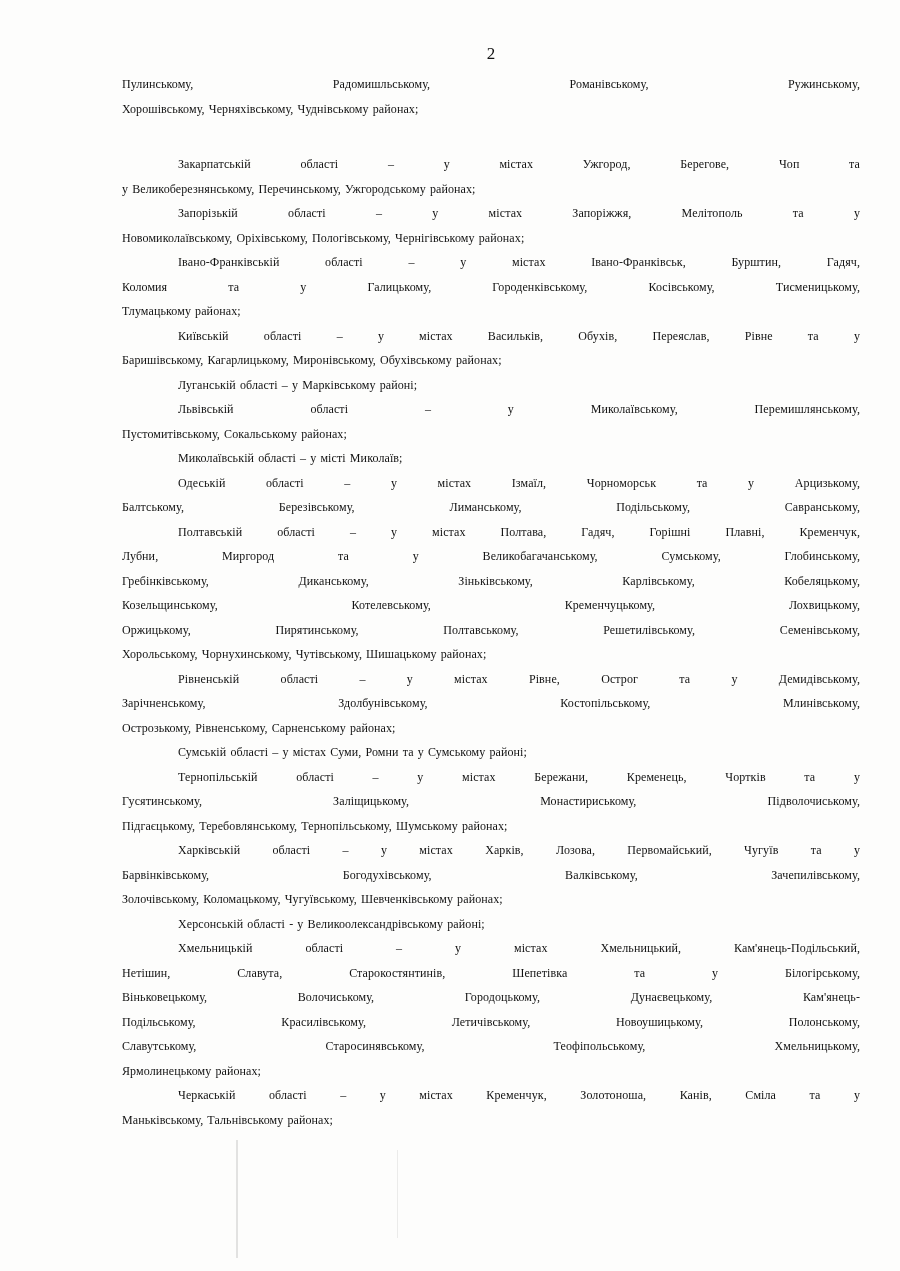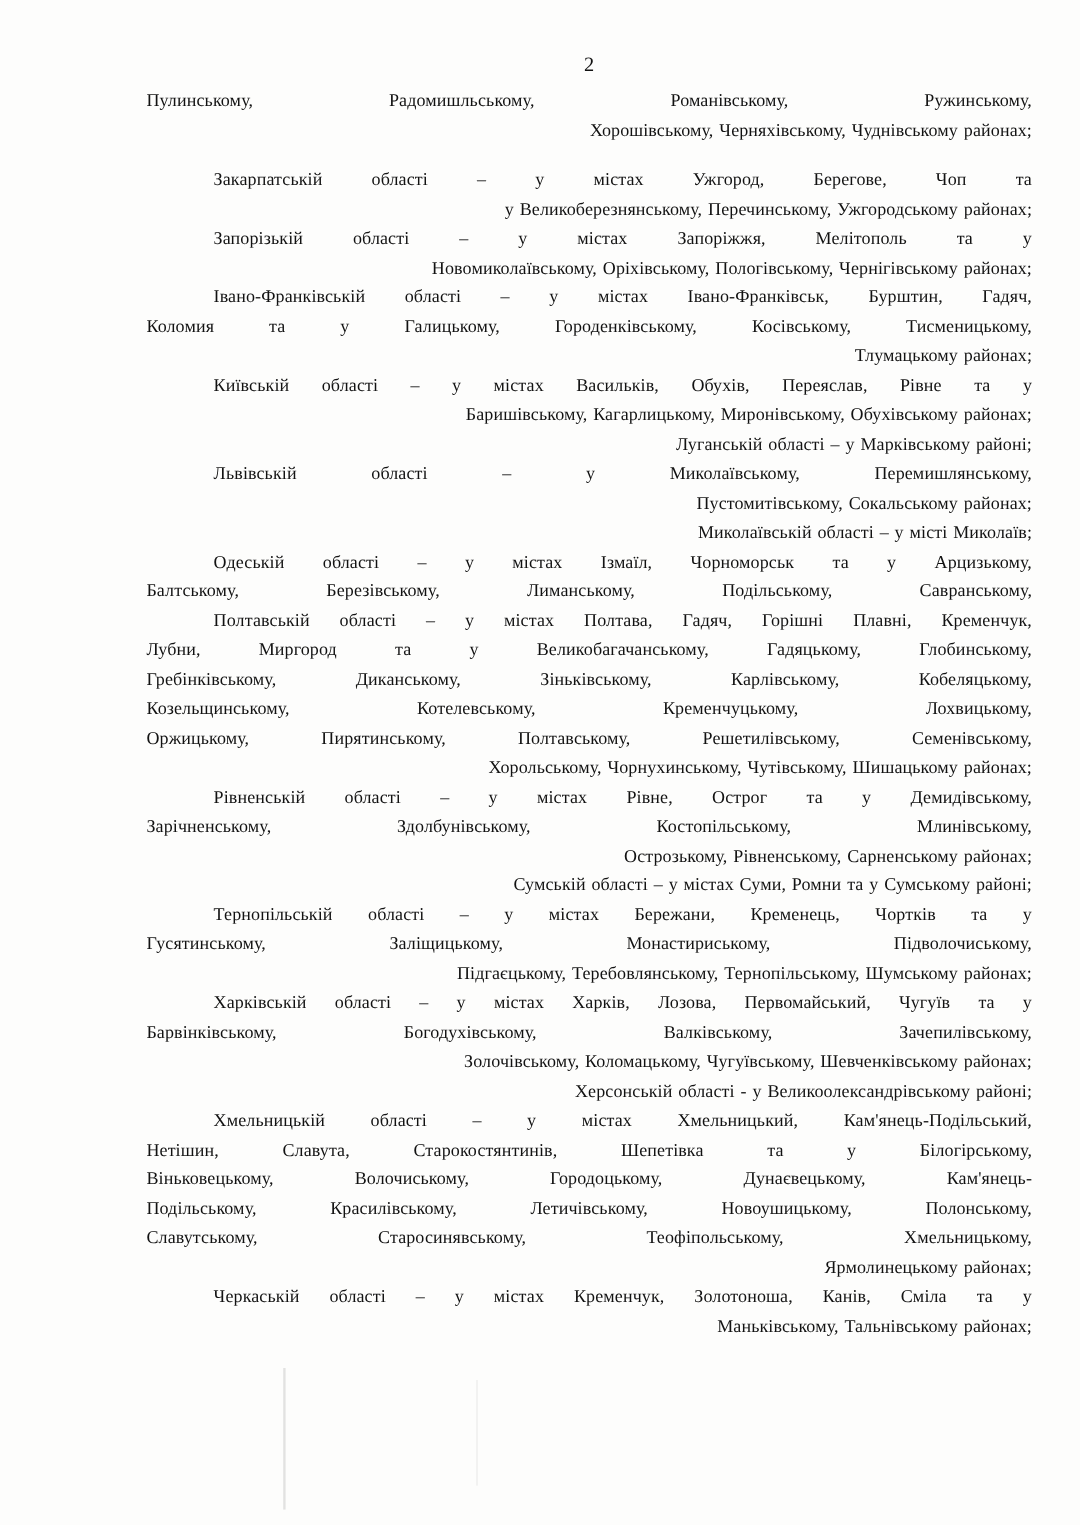--- a/index.html
+++ b/index.html
@@ -22,32 +22,32 @@
     box-sizing: border-box;
   }
   .page-number {
     text-align: center;
     font-size: 17px;
     line-height: 20px;
     margin-bottom: 8px;
     font-weight: 400;
   }
   .para { margin: 0; }
-  .para.gap { margin-top: 17px; }
+  .para.gap { margin-top: 31px; }
   .line {
-    font-size: 15px;
+    font-size: 12px;
     line-height: 24.5px;
     letter-spacing: 0.1px;
     word-spacing: 1px;
   }
   .line.just {
     text-align: justify;
     text-align-last: justify;
   }
-  .line.last { text-align: right; }
+  .line.last { text-align: left; }
   .line.ind { text-indent: 56px; }
   
   .artifact-line-1 {
     position: absolute;
     left: 236px; top: 1140px;
     width: 2px; height: 118px;
     background: rgba(90, 90, 90, 0.16);
   }
   .artifact-line-2 {
     position: absolute;
@@ -93,21 +93,21 @@
         </div>
         <div class="para">
           <div class="line last ind">Миколаївській області – у місті Миколаїв;</div>
         </div>
         <div class="para">
           <div class="line just ind">Одеській області – у містах Ізмаїл, Чорноморськ та у Арцизькому,</div>
           <div class="line just">Балтському, Березівському, Лиманському, Подільському, Савранському,</div>
         </div>
         <div class="para">
           <div class="line just ind">Полтавській області – у містах Полтава, Гадяч, Горішні Плавні, Кременчук,</div>
-          <div class="line just">Лубни, Миргород та у Великобагачанському, Гадяцькому, Глобинському,</div>
+          <div class="line just">Лубни, Миргород та у Великобагачанському, Сумському, Глобинському,</div>
           <div class="line just">Гребінківському, Диканському, Зіньківському, Карлівському, Кобеляцькому,</div>
           <div class="line just">Козельщинському, Котелевському, Кременчуцькому, Лохвицькому,</div>
           <div class="line just">Оржицькому, Пирятинському, Полтавському, Решетилівському, Семенівському,</div>
           <div class="line last">Хорольському, Чорнухинському, Чутівському, Шишацькому районах;</div>
         </div>
         <div class="para">
           <div class="line just ind">Рівненській області – у містах Рівне, Острог та у Демидівському,</div>
           <div class="line just">Зарічненському, Здолбунівському, Костопільському, Млинівському,</div>
           <div class="line last">Острозькому, Рівненському, Сарненському районах;</div>
         </div>

